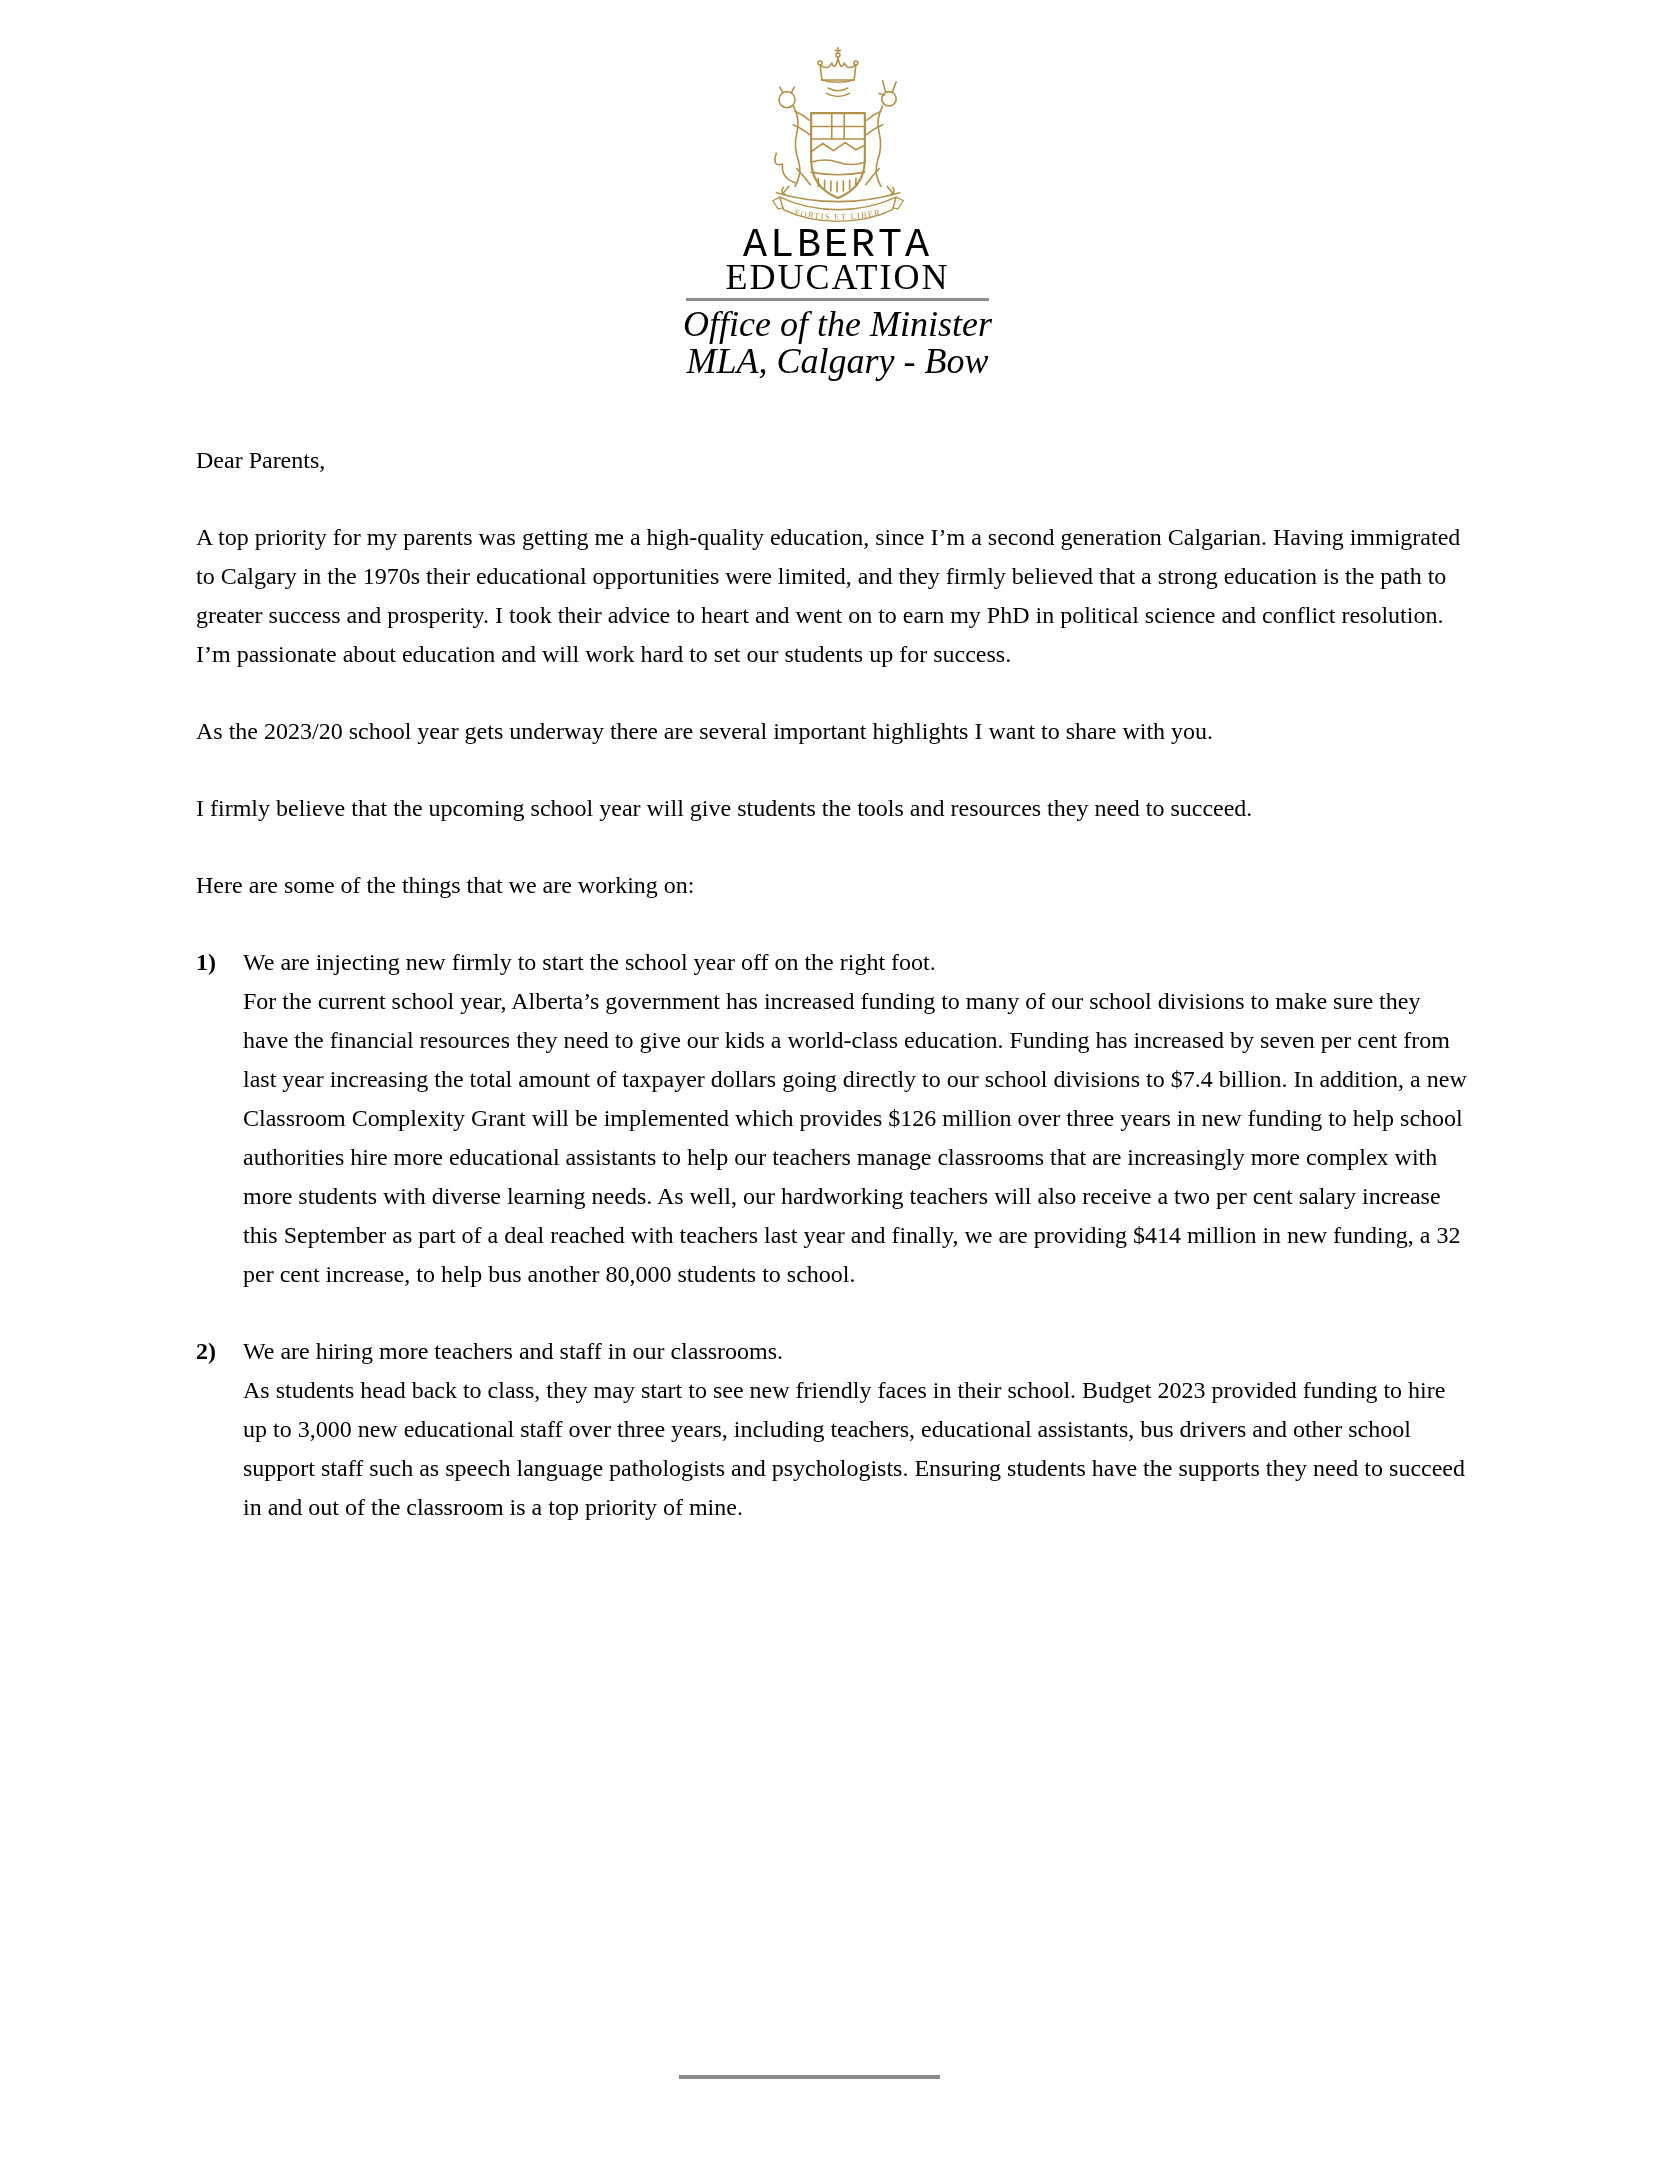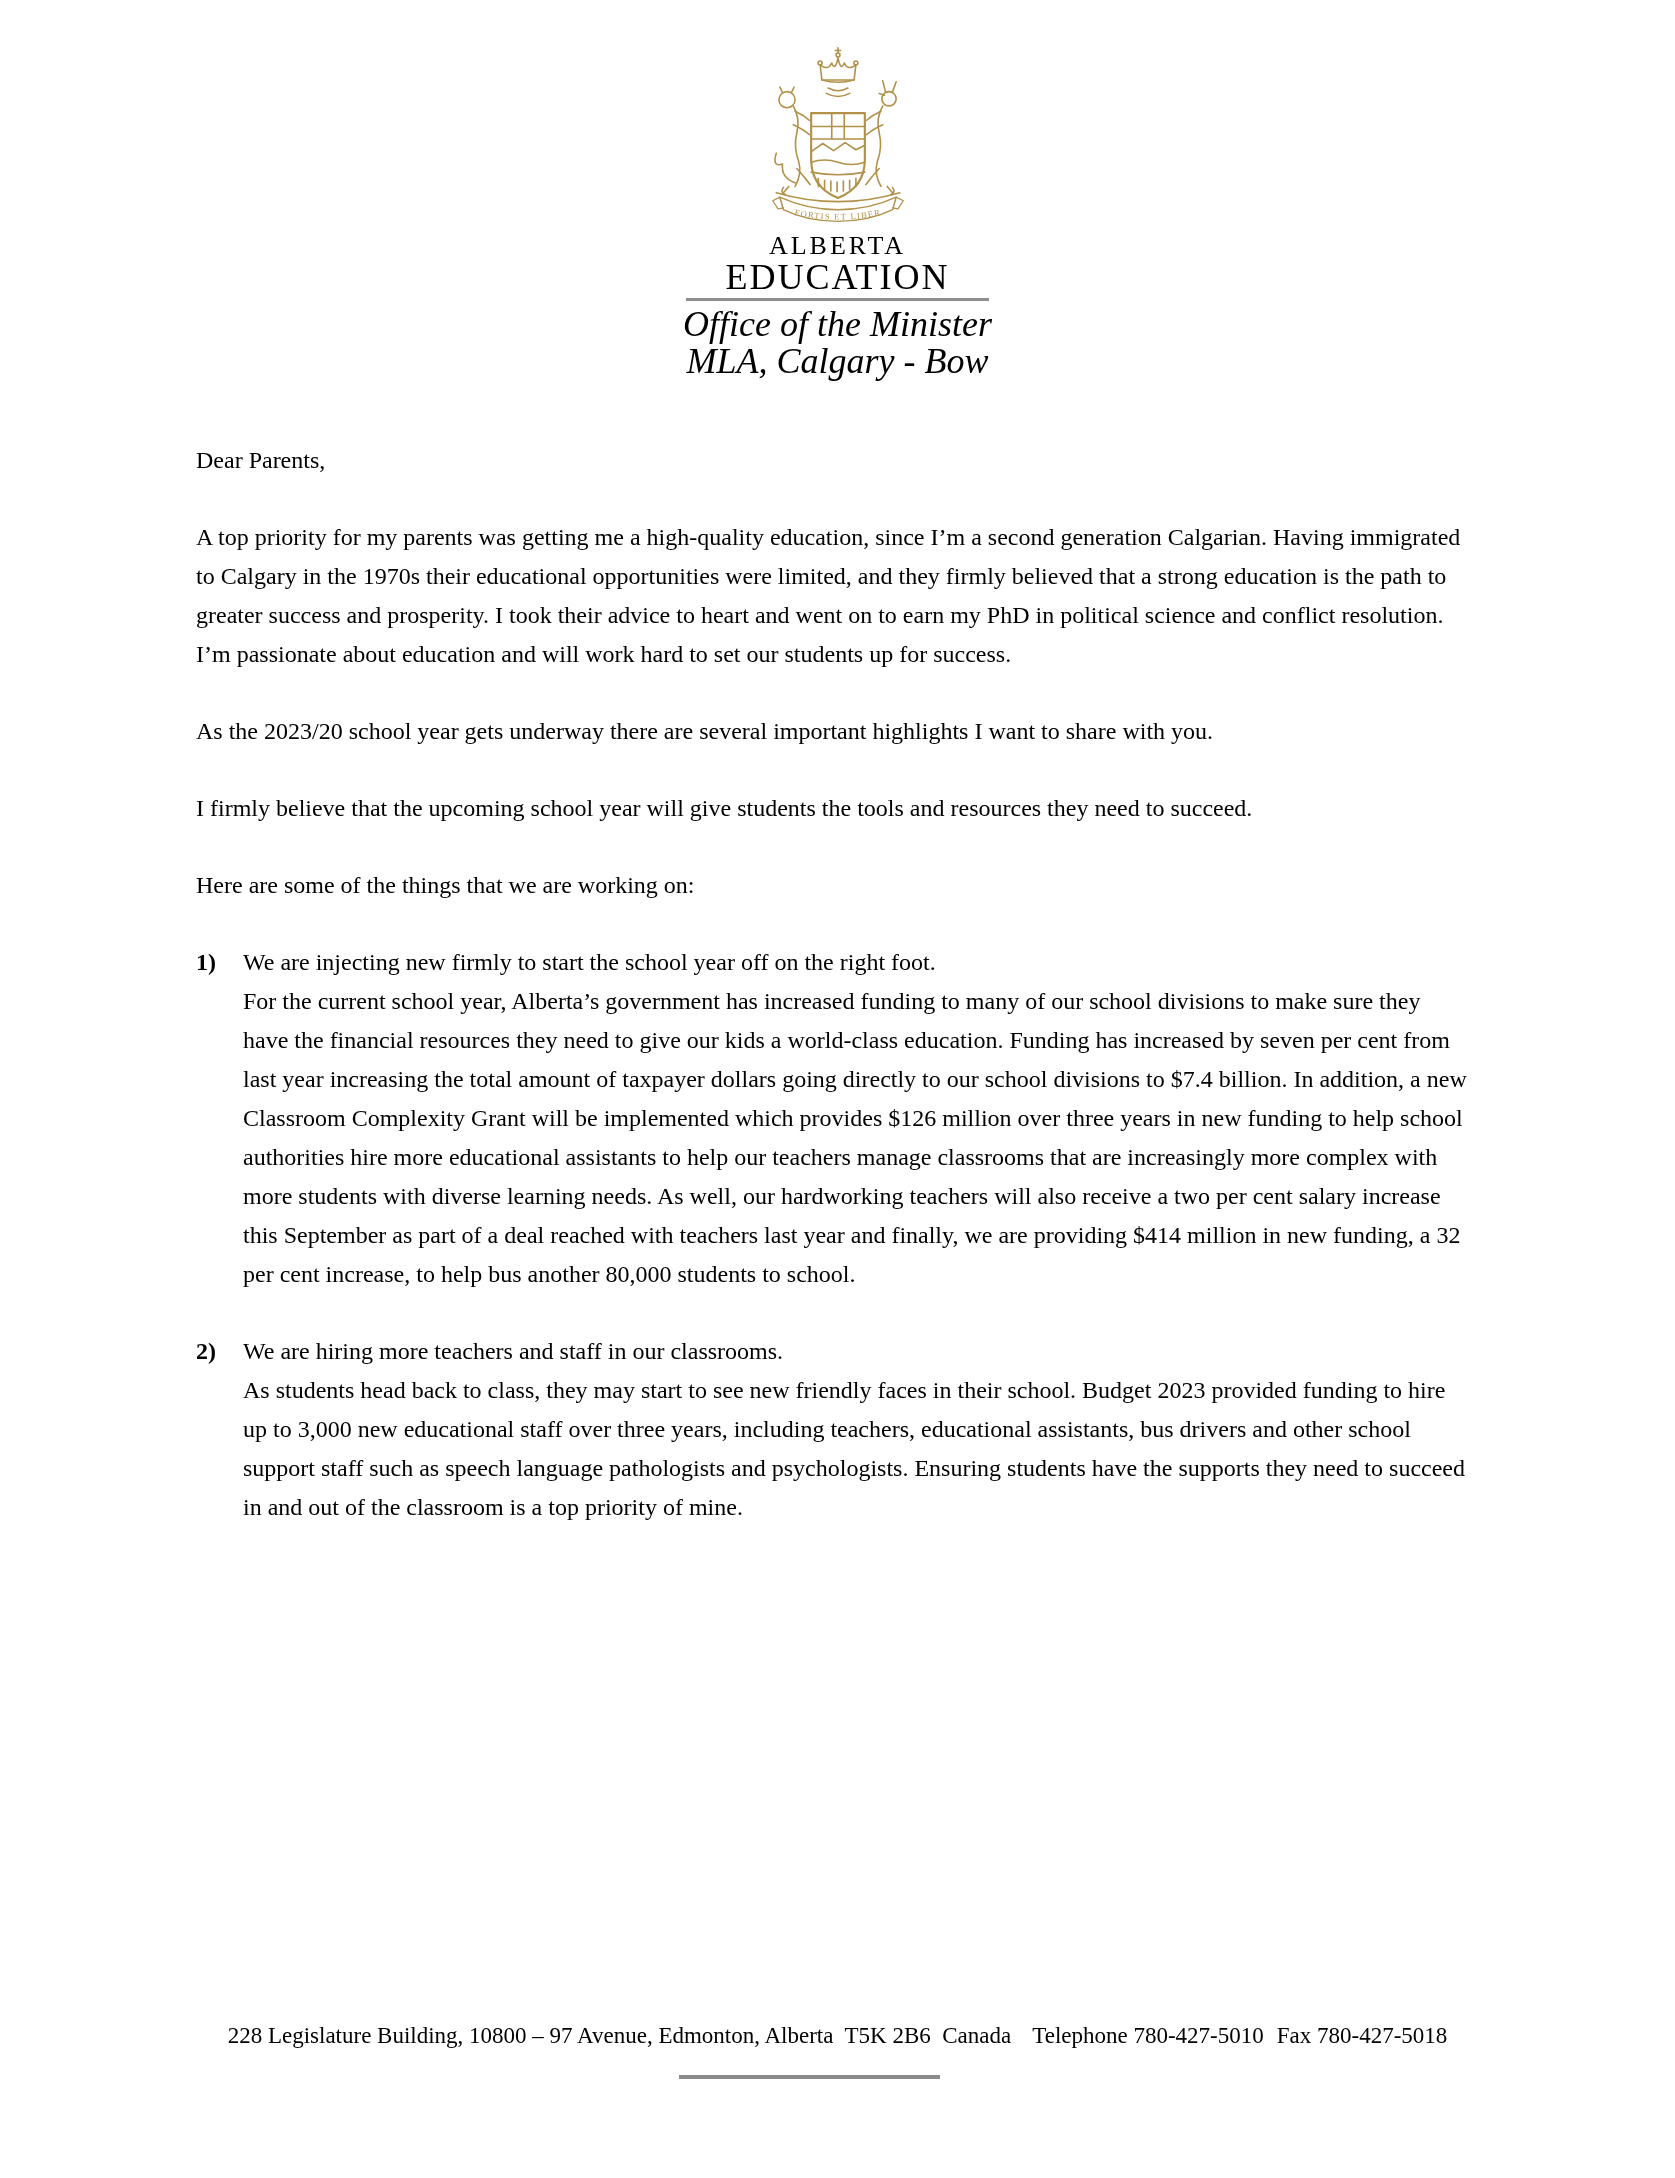--- a/index.html
+++ b/index.html
@@ -8,21 +8,21 @@
     width:1675px;height:2178px;
     background:#ffffff;
     font-family:"Liberation Serif", serif;
     color:#000;
     margin:0 auto;
     overflow:hidden;
   }
   
   .letterhead{position:absolute;top:42px;left:0;width:100%;text-align:center;}
   .crest{display:block;margin:0 auto;}
-  .org-line1{font-size:26px;line-height:33px;letter-spacing:3px;margin-top:1px;}
+  .org-line1{font-size:40px;line-height:33px;letter-spacing:3px;margin-top:1px;font-family:Liberation Mono, monospace;}
   .org-line2{font-size:36px;line-height:30px;letter-spacing:2px;}
   .hdr-rule{width:303px;height:3px;background:#8e8e8e;margin:6px auto 5px auto;}
   .office-line{font-style:italic;font-size:36px;line-height:37px;}
   
   .letter-body{
     position:absolute;left:196px;top:441px;width:1273px;
     font-size:24px;line-height:39px;
   }
   .letter-body p{margin:0 0 38px 0;}
   .bold{font-weight:normal;}
@@ -126,19 +126,16 @@
     <div class="list-row">
       <span class="list-num">2)</span>
       <div class="list-content">
         <p class="bold">We are hiring more teachers and staff in our classrooms.</p>
         <p>As students head back to class, they may start to see new friendly faces in their school. Budget 2023 provided funding to hire up to 3,000 new educational staff over three years, including teachers, educational assistants, bus drivers and other school support staff such as speech language pathologists and psychologists. Ensuring students have the supports they need to succeed in and out of the classroom is a top priority of mine.</p>
       </div>
     </div>
 
   </div>
 
-  <div class="footer">
-    <span>228 Legislature Building, 10800 – 97 Avenue, Edmonton, Alberta&nbsp; T5K 2B6&nbsp; Canada</span><span class="tel">Telephone 780-427-5010</span><span class="fax">Fax 780-427-5018</span>
-  </div>
   <div class="footer-rule"></div>
 
 </div>
 
 
 </body></html>

